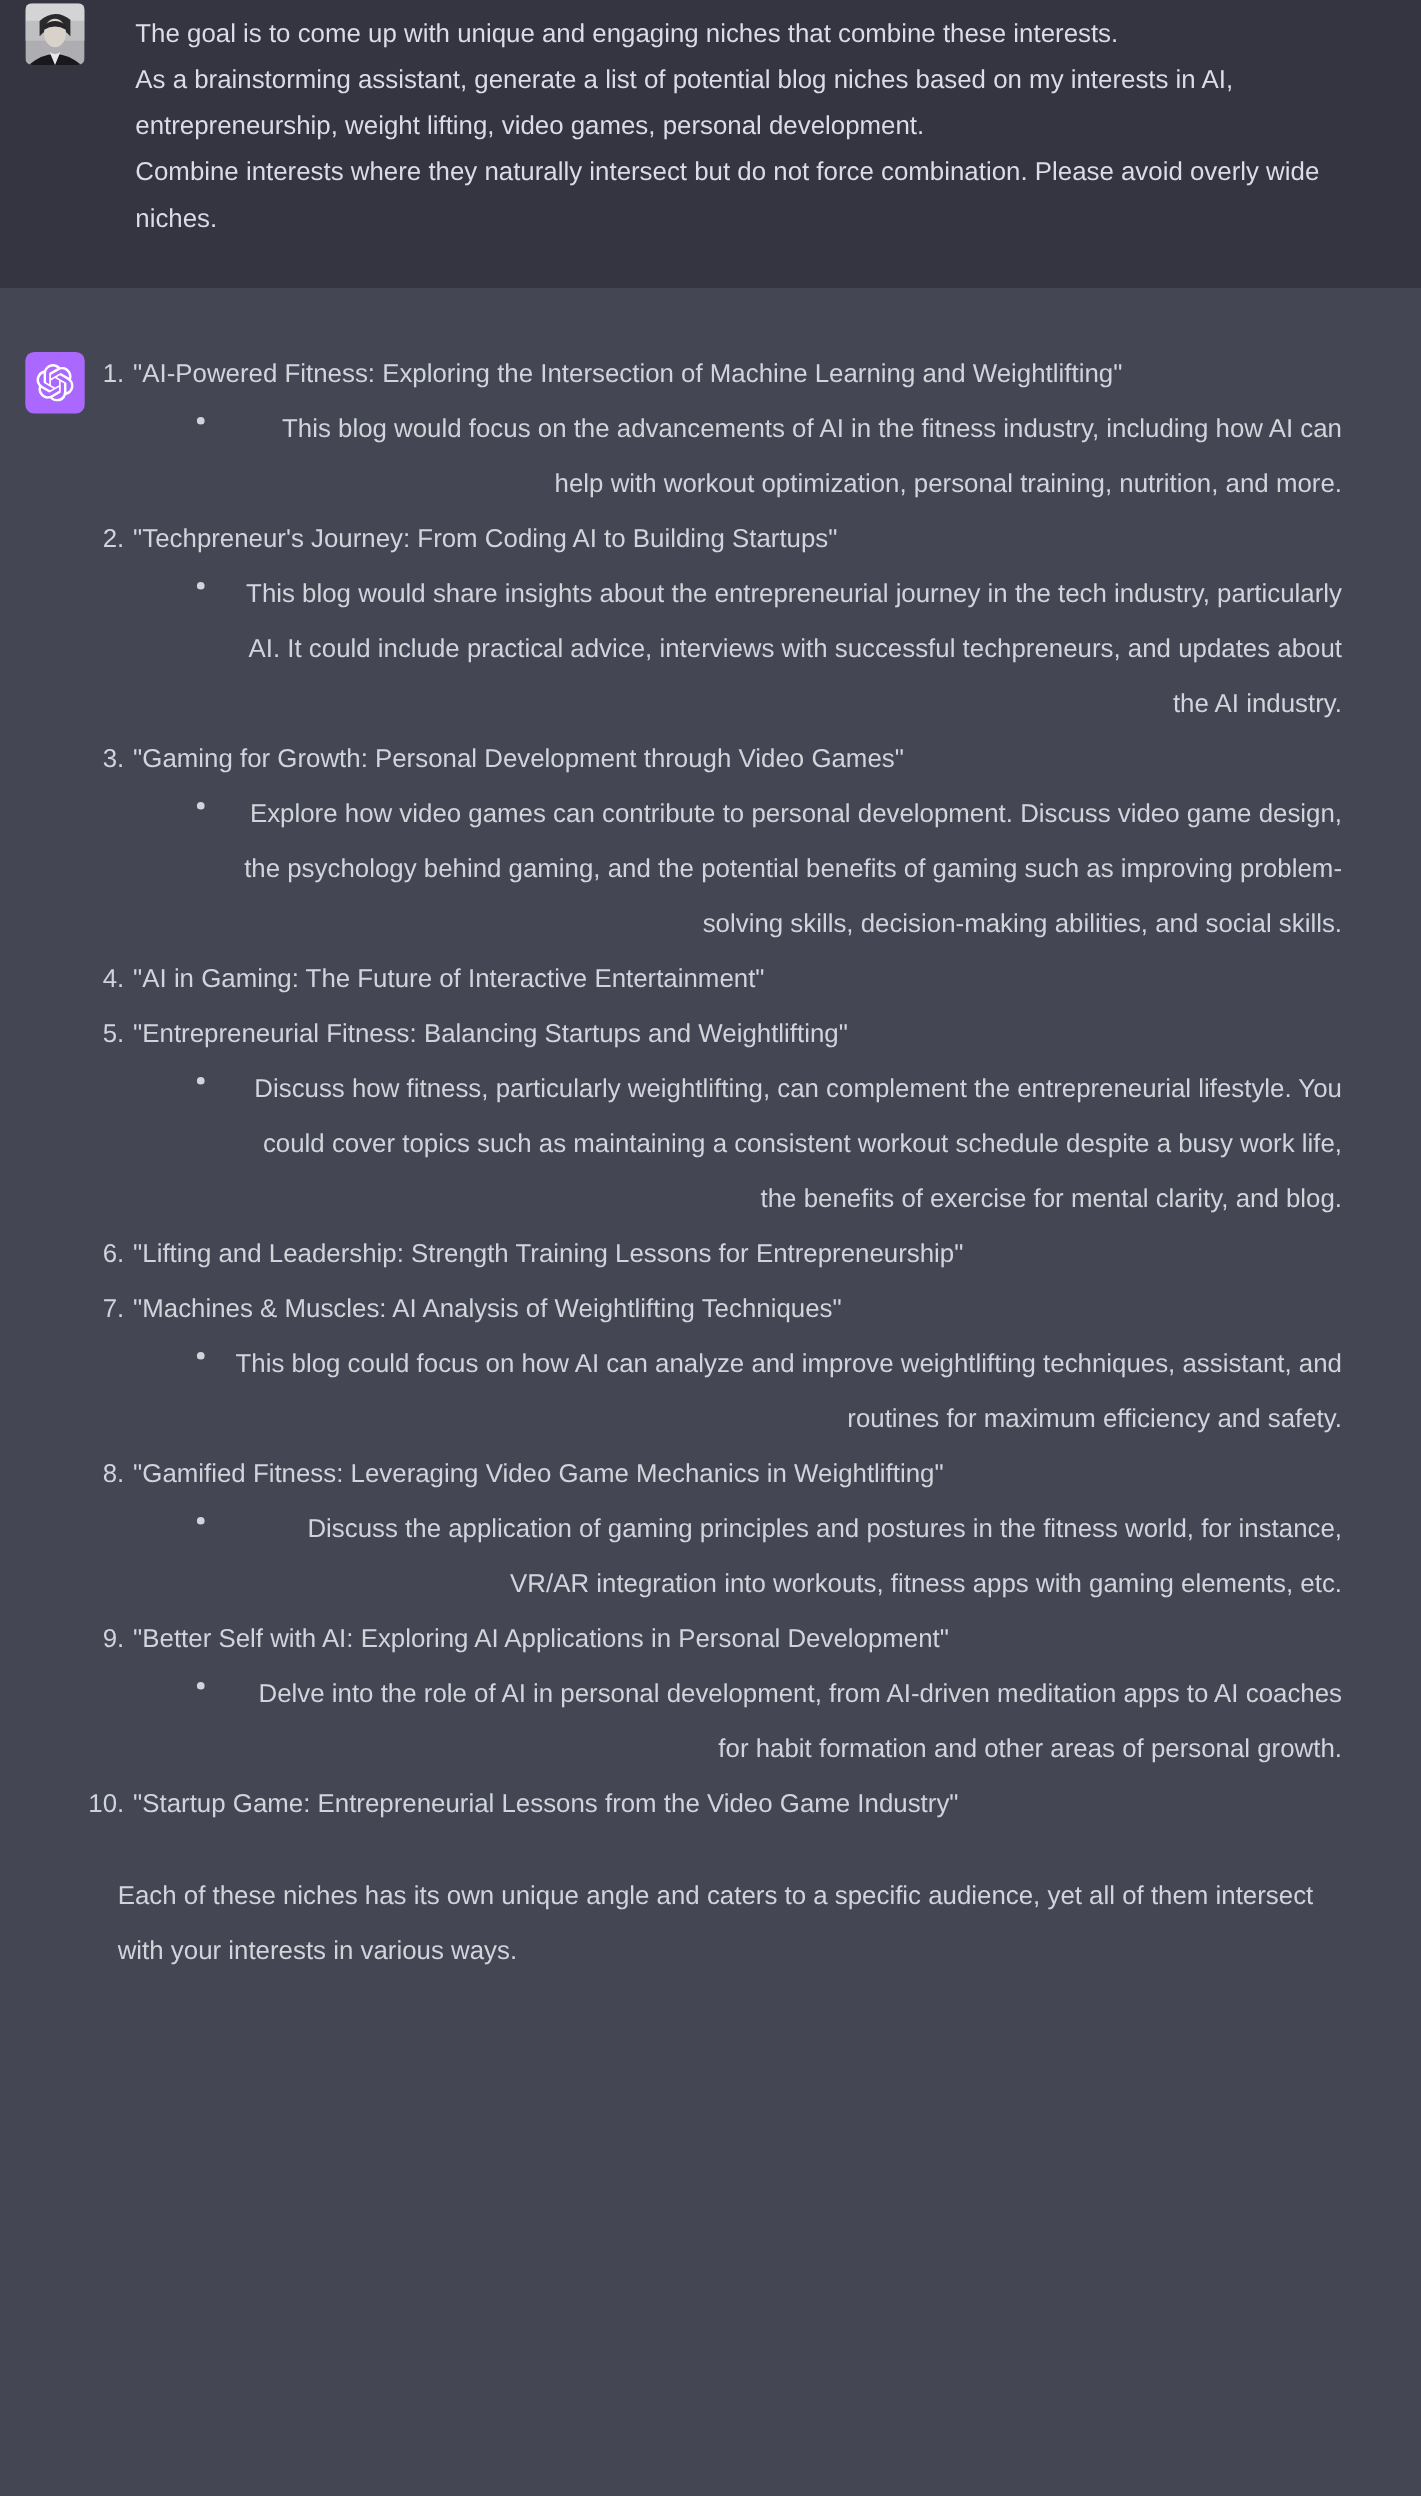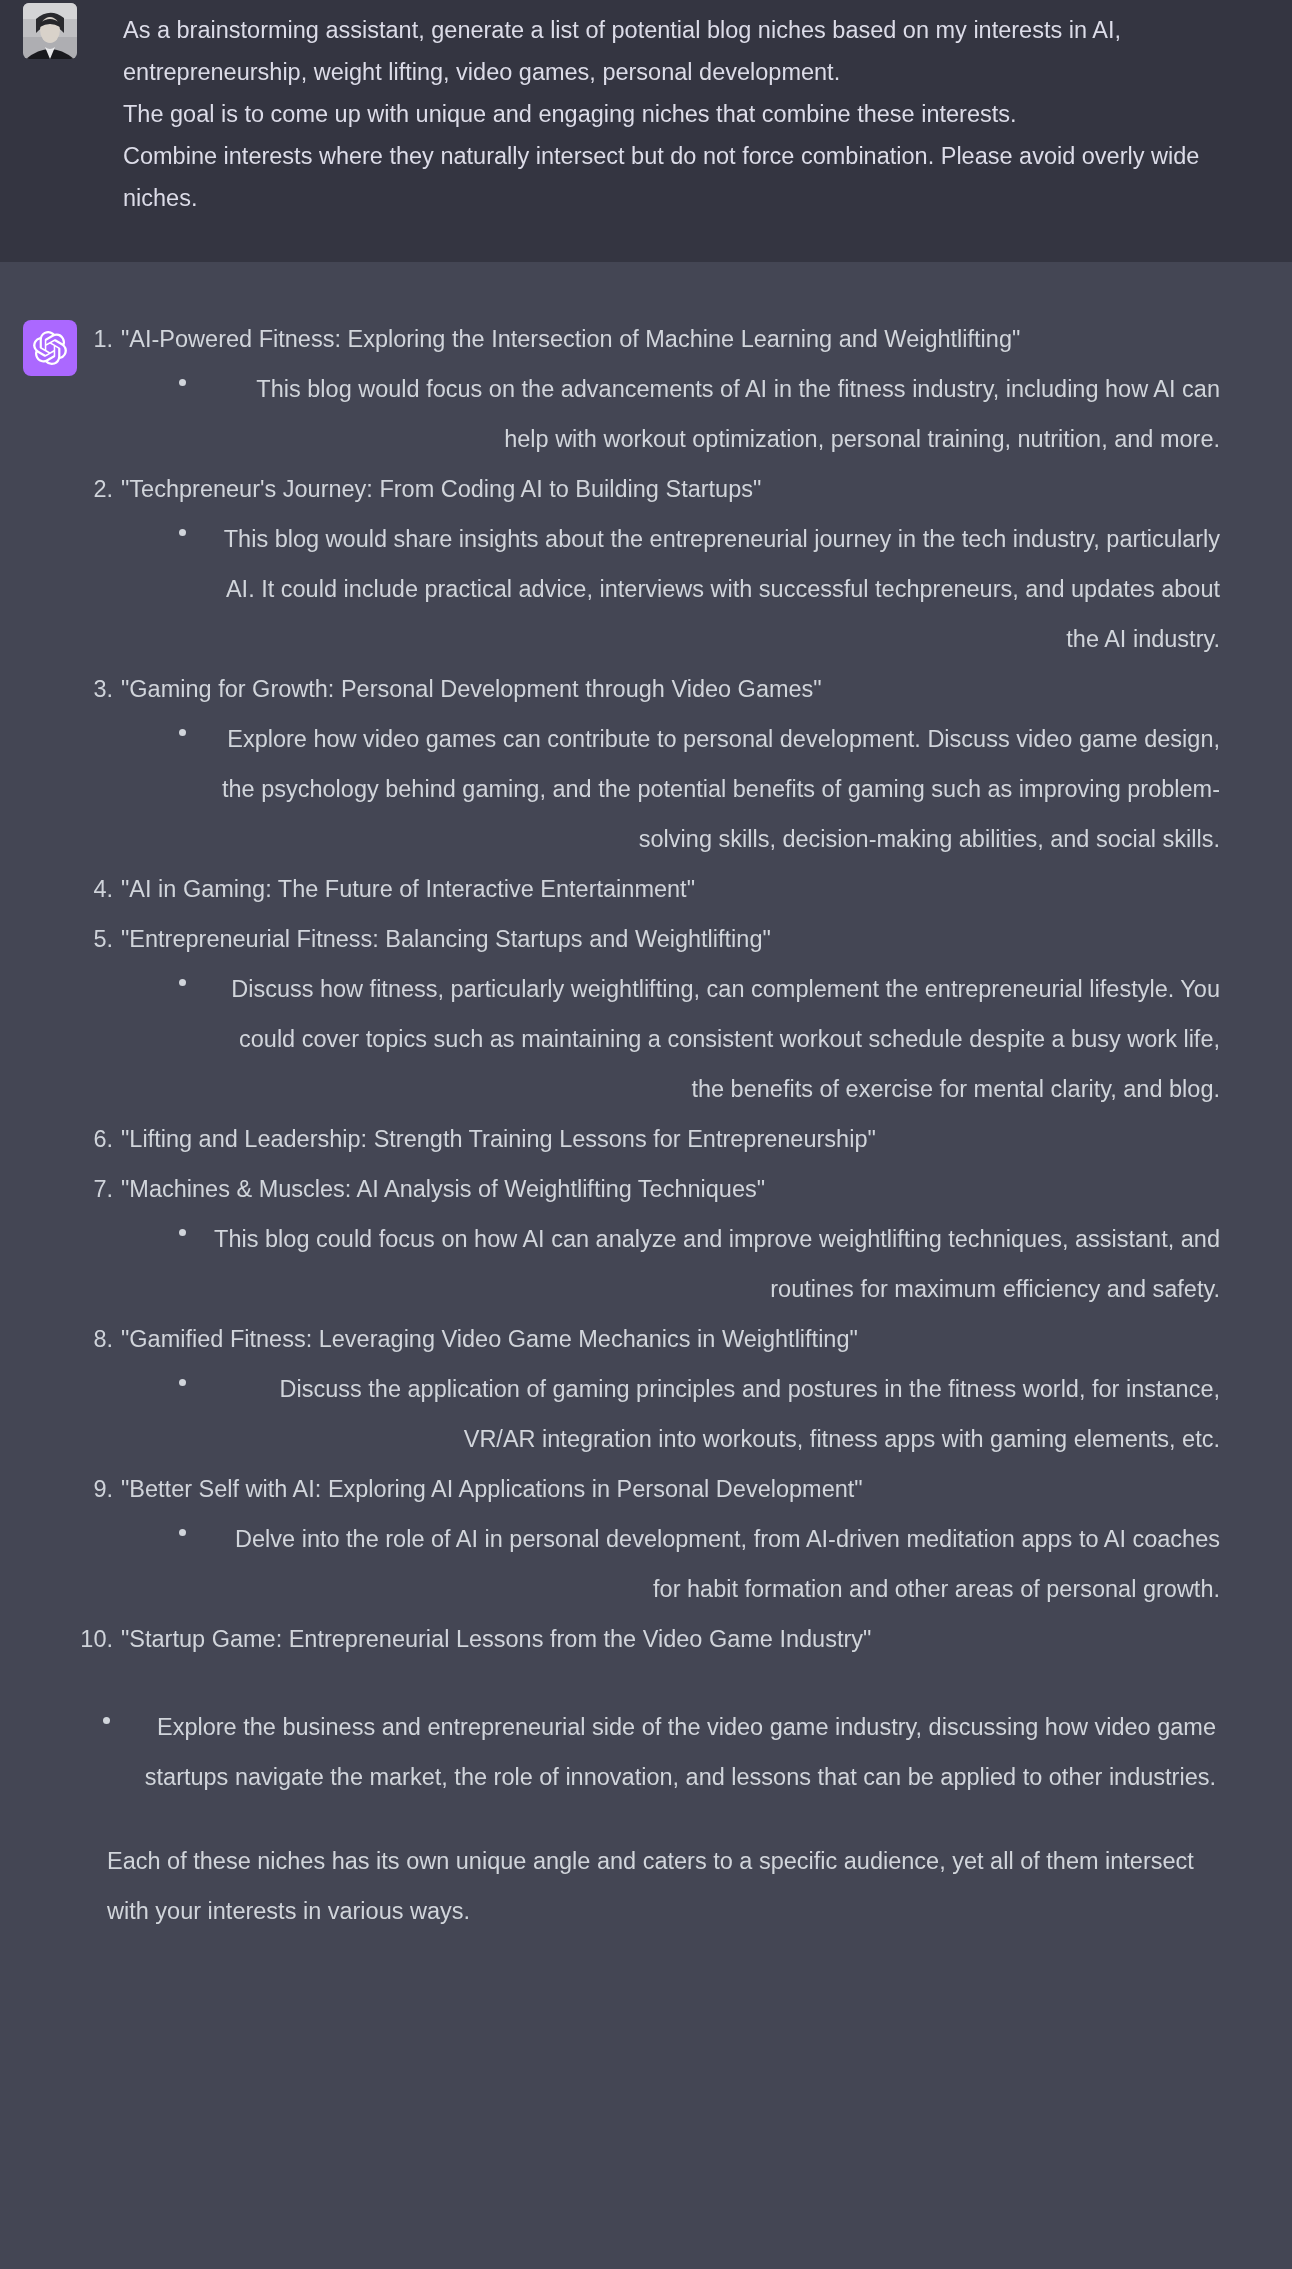--- a/index.html
+++ b/index.html
@@ -88,22 +88,22 @@
       <rect width="54" height="16" fill="#d4d4d6"></rect>
       <rect y="16" width="54" height="18" fill="#bfbfc2"></rect>
       <path d="M13 16 Q27 4 41 15 L41 30 Q34 22 27 23 Q20 22 13 30 Z" fill="#2a2a2e"></path>
       <ellipse cx="27" cy="27" rx="10" ry="13" fill="#d9d2ca"></ellipse>
       <path d="M17 24 Q27 18 37 24 L37 20 Q27 12 17 20 Z" fill="#26262a"></path>
       <path d="M3 56 Q27 36 51 56 Z" fill="#19191d"></path>
       <path d="M22 44 L27 56 L32 44 Q27 48 22 44 Z" fill="#e8e8ea"></path>
     </svg>
   </div>
   <div class="user-text">
+    <p>The goal is to come up with unique and engaging niches that combine these interests.</p>
     <p>As a brainstorming assistant, generate a list of potential blog niches based on my interests in AI, entrepreneurship, weight lifting, video games, personal development.</p>
-    <p>The goal is to come up with unique and engaging niches that combine these interests.</p>
     <p>Combine interests where they naturally intersect but do not force combination. Please avoid overly wide niches.</p>
   </div>
 </div>
 
 <div class="assistant-row">
   <div class="avatar bot-avatar" style="background: rgb(171, 104, 255);">
     <svg width="34" height="34" viewBox="0 0 24 24" fill="#ffffff">
       <path d="M22.2819 9.8211a5.9847 5.9847 0 0 0-.5157-4.9108 6.0462 6.0462 0 0 0-6.5098-2.9A6.0651 6.0651 0 0 0 4.9807 4.1818a5.9847 5.9847 0 0 0-3.9977 2.9 6.0462 6.0462 0 0 0 .7427 7.0966 5.98 5.98 0 0 0 .511 4.9107 6.051 6.051 0 0 0 6.5146 2.9001A5.9847 5.9847 0 0 0 13.2599 24a6.0557 6.0557 0 0 0 5.7718-4.2058 5.9894 5.9894 0 0 0 3.9977-2.9001 6.0557 6.0557 0 0 0-.7475-7.073zm-9.022 12.6081a4.4755 4.4755 0 0 1-2.8764-1.0408l.1419-.0804 4.7783-2.7582a.7948.7948 0 0 0 .3927-.6813v-6.7369l2.02 1.1686a.071.071 0 0 1 .038.052v5.5826a4.504 4.504 0 0 1-4.4945 4.4944zm-9.6607-4.1254a4.4708 4.4708 0 0 1-.5346-3.0137l.142.0852 4.783 2.7582a.7712.7712 0 0 0 .7806 0l5.8428-3.3685v2.3324a.0804.0804 0 0 1-.0332.0615L9.74 19.9502a4.4992 4.4992 0 0 1-6.1408-1.6464zM2.3408 7.8956a4.485 4.485 0 0 1 2.3655-1.9728V11.6a.7664.7664 0 0 0 .3879.6765l5.8144 3.3543-2.0201 1.1685a.0757.0757 0 0 1-.071 0l-4.8303-2.7865A4.504 4.504 0 0 1 2.3408 7.8956zm16.5963 3.8558L13.1038 8.364 15.1192 7.2a.0757.0757 0 0 1 .071 0l4.8303 2.7913a4.4944 4.4944 0 0 1-.6765 8.1042v-5.6772a.79.79 0 0 0-.407-.667zm2.0107-3.0231l-.142-.0852-4.7735-2.7818a.7759.7759 0 0 0-.7854 0L9.409 9.2297V6.8974a.0662.0662 0 0 1 .0284-.0615l4.8303-2.7866a4.4992 4.4992 0 0 1 6.6802 4.66zM8.3065 12.863l-2.02-1.1638a.0804.0804 0 0 1-.038-.0567V6.0742a4.4992 4.4992 0 0 1 7.3757-3.4537l-.142.0805L8.704 5.459a.7948.7948 0 0 0-.3927.6813zm1.0976-2.3654l2.602-1.4998 2.6069 1.4998v2.9994l-2.5974 1.4997-2.6067-1.4997z"></path>
     </svg>
   </div>
@@ -195,18 +195,15 @@
 
     <div class="item">
       <span class="num">10.</span>
       <div class="body">
         <div class="title">"Startup Game: Entrepreneurial Lessons from the Video Game Industry"</div>
 
       </div>
     </div>
   </div>
 
-  <ul class="detached">
-    <li class="bullet">Explore the business and entrepreneurial side of the video game industry, discussing how video game startups navigate the market, the role of innovation, and lessons that can be applied to other industries.</li>
-  </ul>
 
   <p class="closing">Each of these niches has its own unique angle and caters to a specific audience, yet all of them intersect with your interests in various ways.</p>
 </div>
 
 </body></html>

